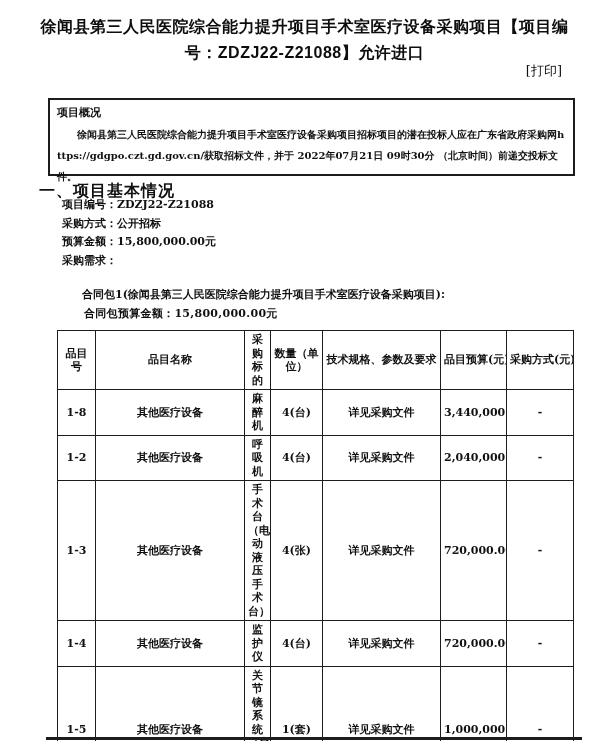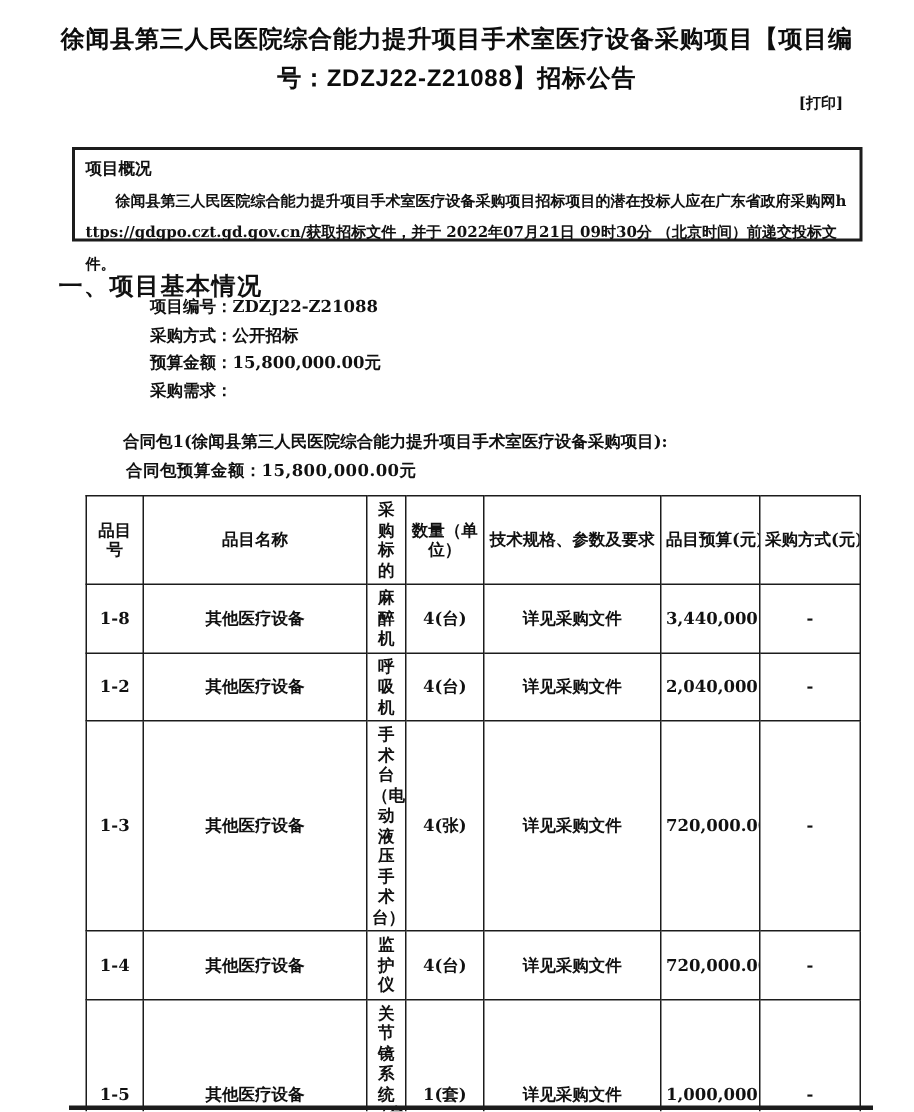--- a/index.html
+++ b/index.html
@@ -15,45 +15,45 @@
   .title {
     position:absolute; top:14px; left:32px; width:545px;
     text-align:center;
     font-family:"Liberation Sans","DejaVu Sans",sans-serif;
     font-weight:bold; font-size:16px; line-height:26px;
     color:#0d0d0d; letter-spacing:0.5px;
     word-break:break-all;
   }
   .print-btn {
     position:absolute; top:62px; right:47px;
-    font-size:10px; font-weight:bold; color:#111;
+    font-size:13px; font-weight:normal; color:#111;
     cursor:pointer;
   }
   .overview-box {
-    position:absolute; left:48px; top:98px; width:527px; height:63px;
+    position:absolute; left:48px; top:98px; width:527px; height:78px;
     border:2px solid #1c1c1c;
     padding:5px 7px 4px 7px;
   }
   .overview-heading { font-size:11px; font-weight:bold; line-height:15px; }
   .overview-body {
     margin-top:4px;
     font-size:10px; font-weight:bold; line-height:21px;
     text-indent:2em;
     word-break:break-all;
     line-break:strict;
   }
   .section-heading {
     position:absolute; left:39px; top:181px;
     font-size:16px; font-weight:bold; letter-spacing:1px;
   }
   .fields {
     position:absolute; left:62px; top:196px; width:520px;
     font-size:11px; font-weight:bold; line-height:18.6px;
   }
-  .field-line { white-space:nowrap;margin-left:38px; }
+  .field-line { white-space:nowrap; }
   .contract-line1 {
     position:absolute; left:82px; top:287px;
     font-size:11px; font-weight:bold;
   }
   .contract-line2 {
     position:absolute; left:84px; top:306px;
     font-size:11px; font-weight:bold; letter-spacing:0.3px;
   }
   table.items {
     position:absolute; left:57px; top:330px;
@@ -82,21 +82,21 @@
   .bottom-rule {
     position:absolute; left:46px; top:737px; width:536px; height:2.5px;
     background:#1c1c1c;
   }
 </style>
 </head>
 <body>
 
 <div class="page">
 
-  <div class="title">徐闻县第三人民医院综合能力提升项目手术室医疗设备采购项目【项目编号：ZDZJ22-Z21088】招标公告</div>
+  <div class="title">徐闻县第三人民医院综合能力提升项目手术室医疗设备采购项目【项目编号：ZDZJ22-Z21088】允许进口</div>
 
   <div class="print-btn">[打印]</div>
 
   <div class="overview-box">
     <div class="overview-heading">项目概况</div>
     <div class="overview-body">徐闻县第三人民医院综合能力提升项目手术室医疗设备采购项目招标项目的潜在投标人应在广东省政府采购网https://gdgpo.czt.gd.gov.cn/获取招标文件，并于 2022年07月21日 09时30分 （北京时间）前递交投标文件。</div>
   </div>
 
   <div class="section-heading">一、项目基本情况</div>
 

